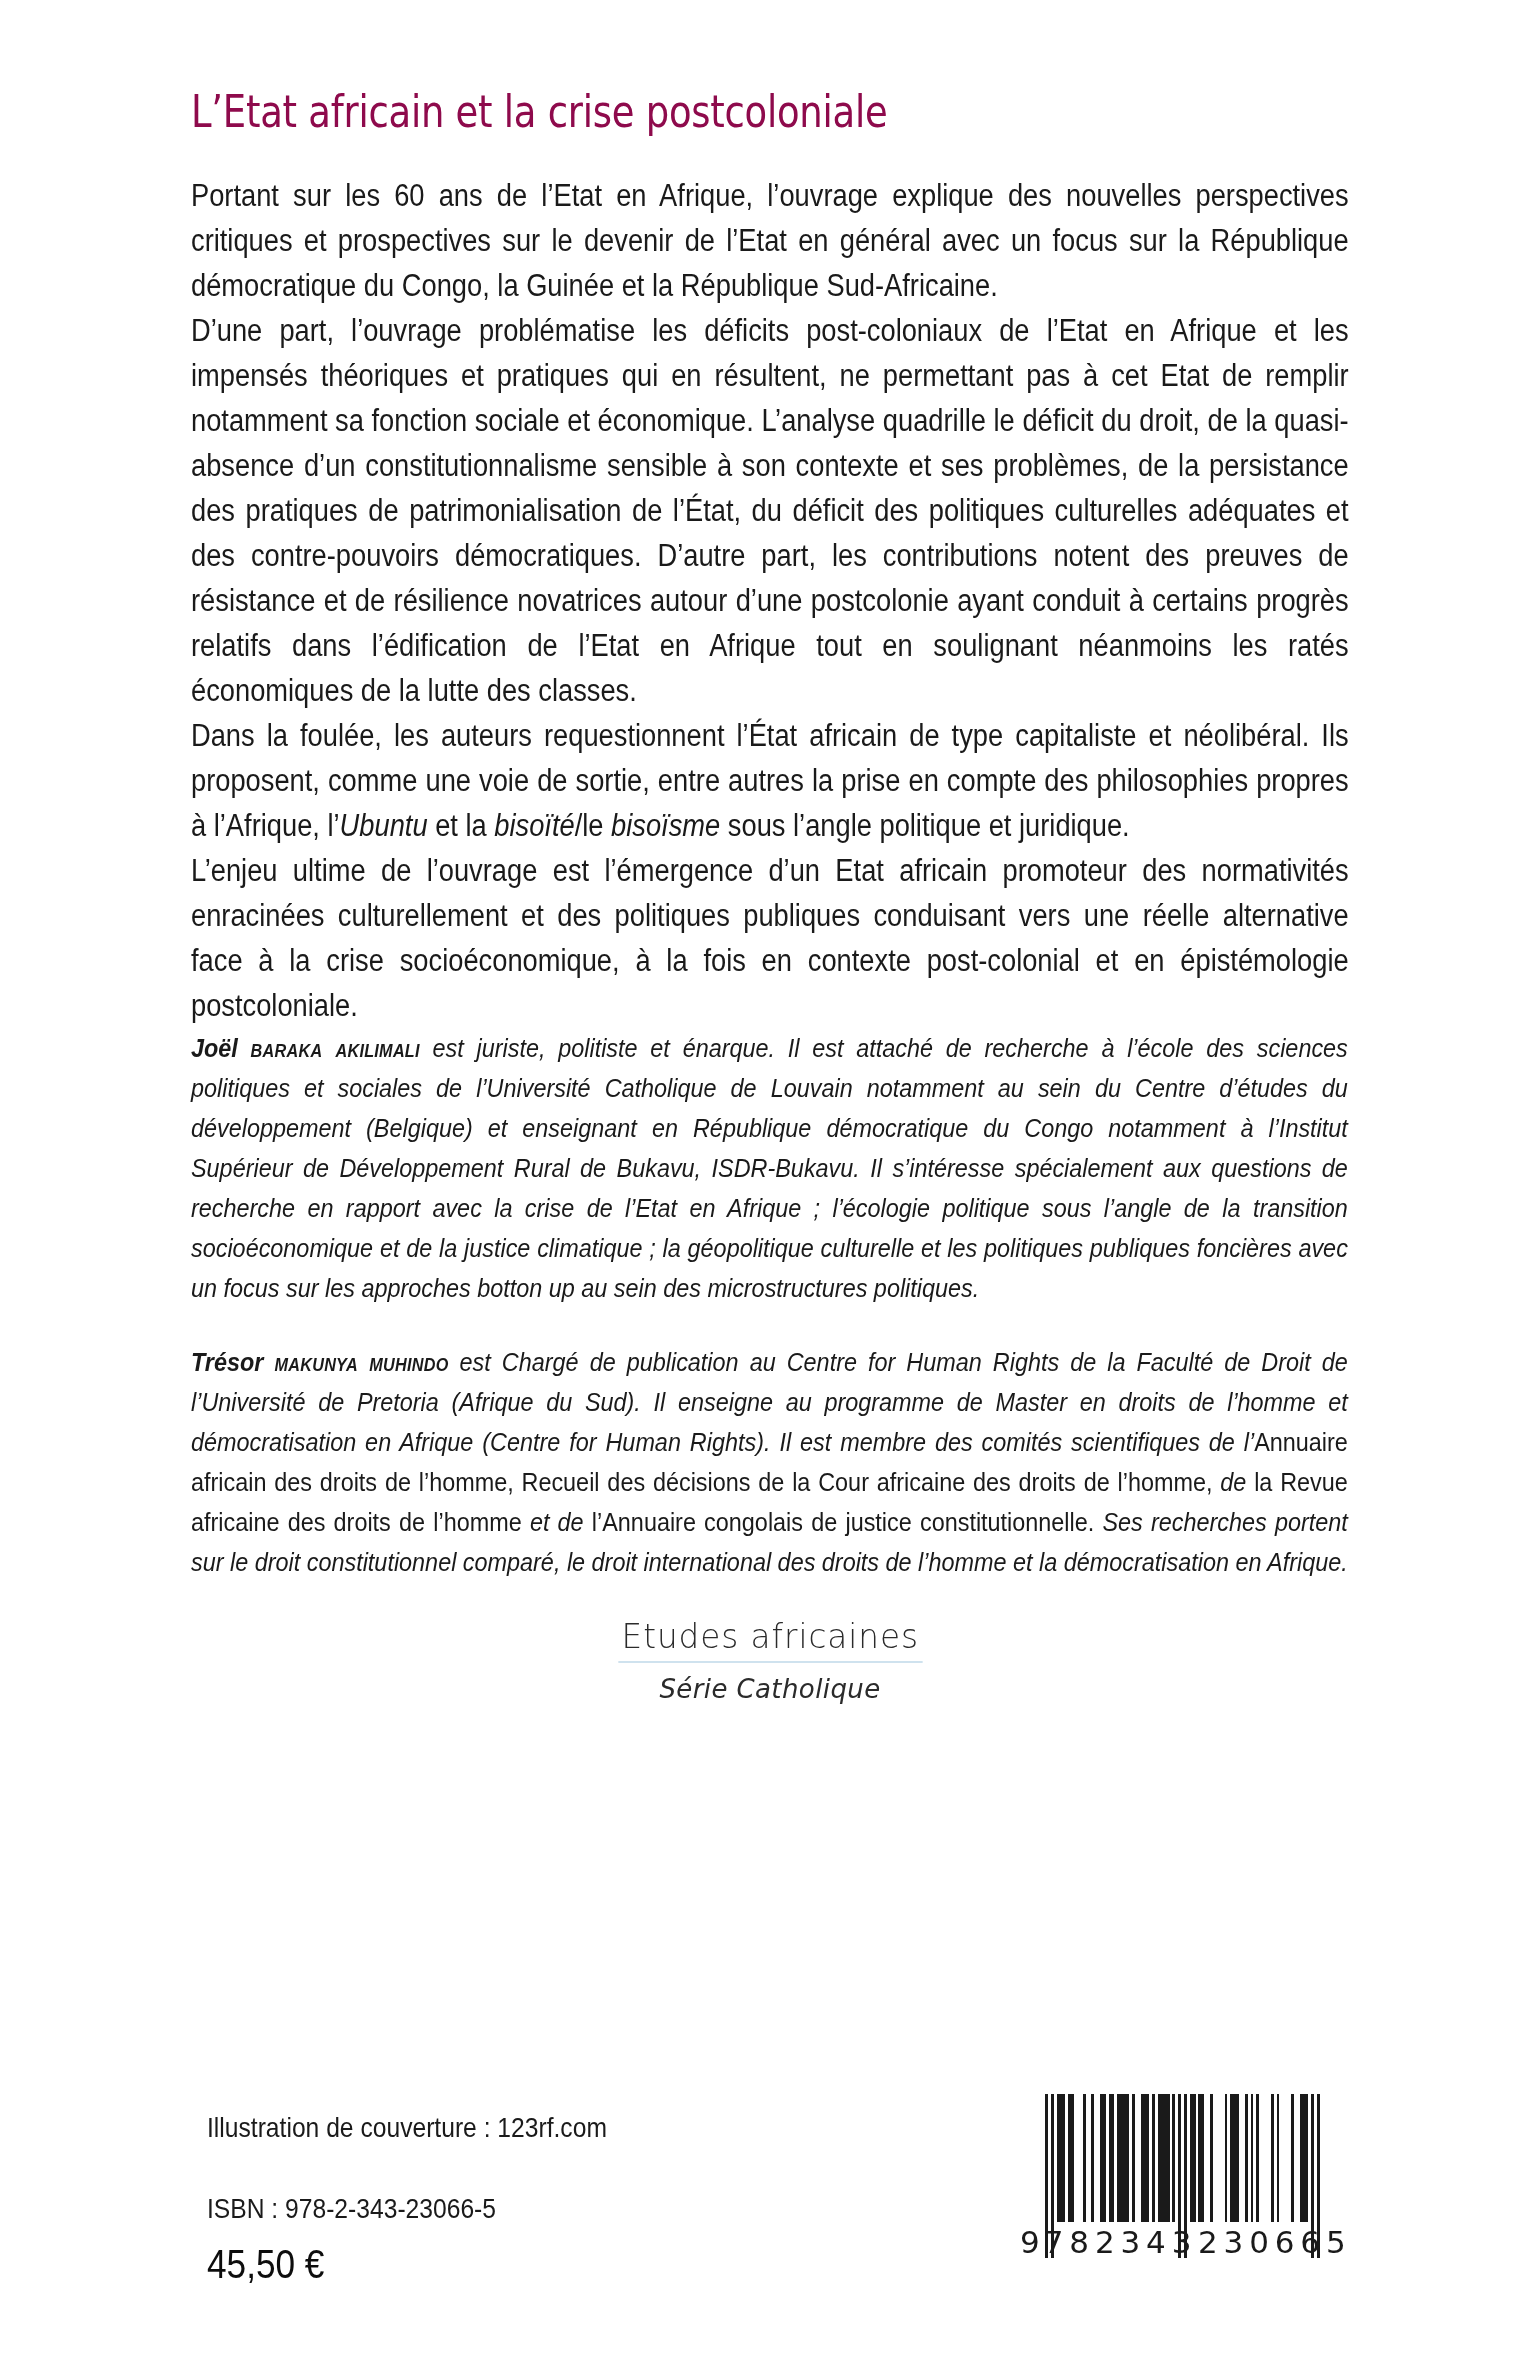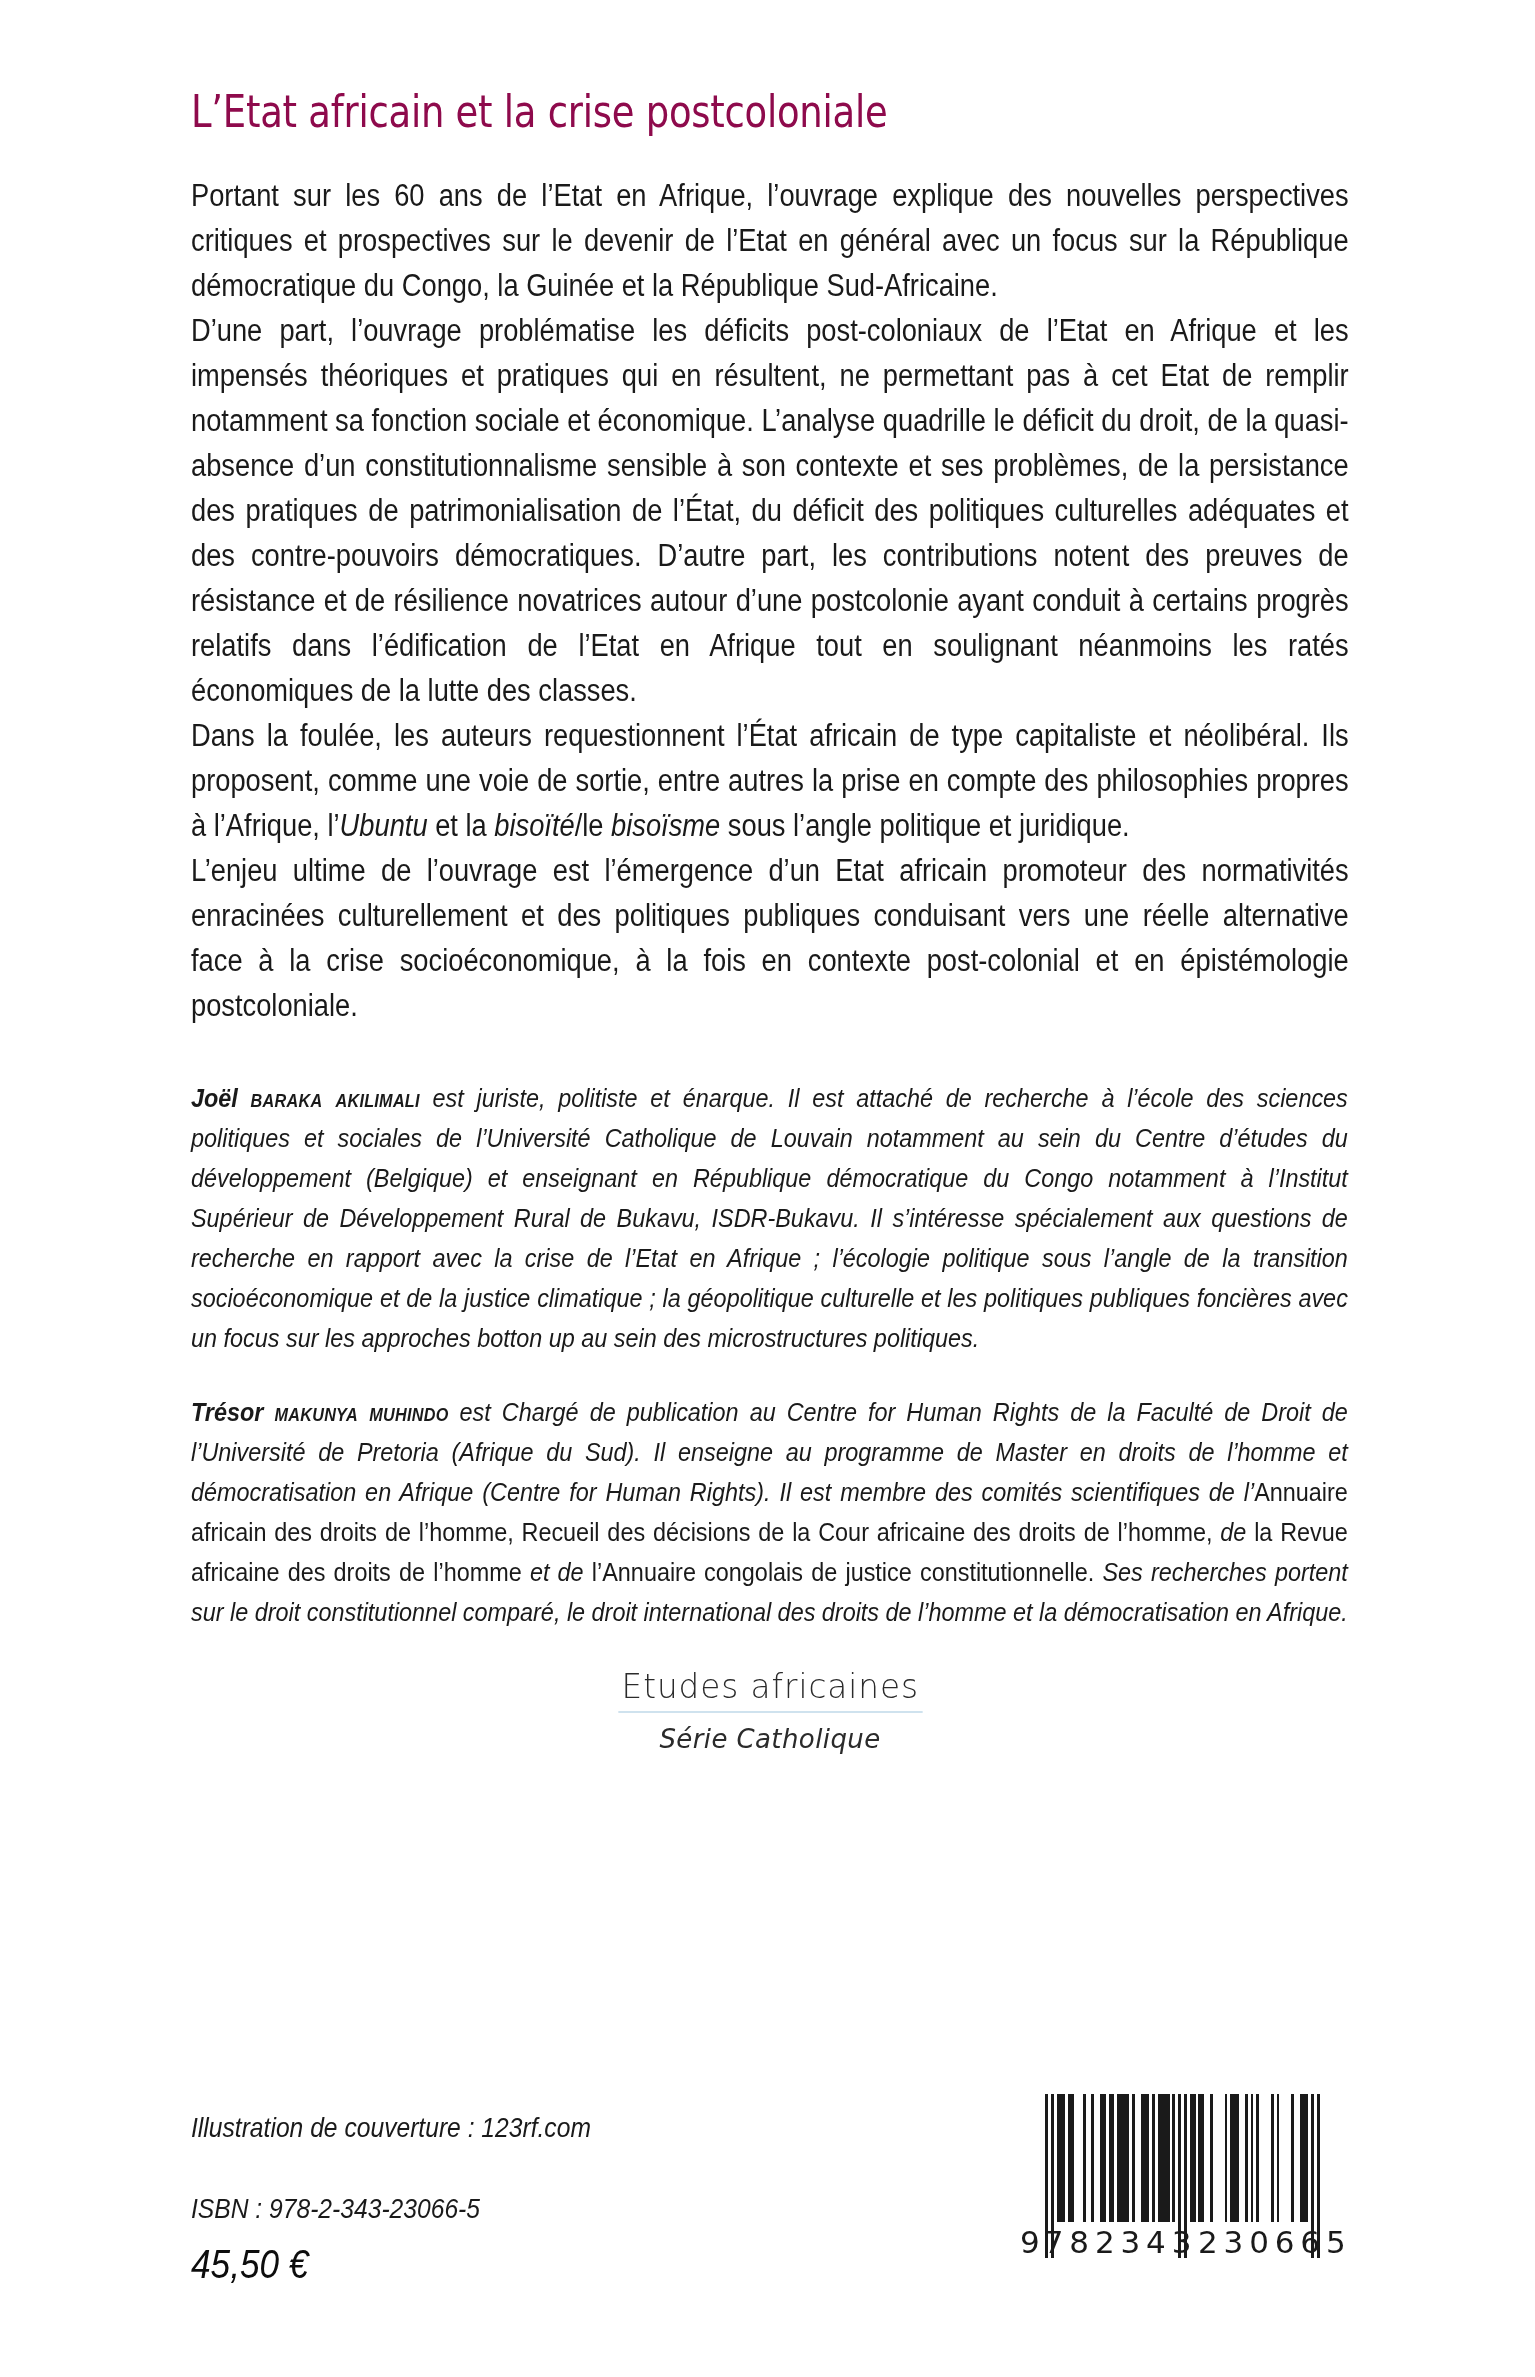--- a/index.html
+++ b/index.html
@@ -59,21 +59,20 @@
     text-justify: inter-word;
     color: #1a1a1a;
     transform: scaleX(0.88);
     transform-origin: left top;
     width: 113.6%;
   }
   .blurb p i { font-style: italic; }
 
   
   .bios {
-    margin-top: 50px;
   }
   .bio {
     margin: 0 0 34px 0;
     font-family: "Liberation Sans", sans-serif;
     font-style: italic;
     font-size: 26px;
     line-height: 40px;
     text-align: justify;
     color: #1a1a1a;
     transform: scaleX(0.90);
@@ -122,24 +121,23 @@
 
   
   .footer {
     position: absolute;
     left: 191px;
     top: 2112px;
     width: 1158px;
   }
   .footer-left {
     position: absolute;
-    left: 0;
+    left: 16px;
     top: 0;
     width: 755px;
-    font-style: italic;
   }
   .cover-credit {
     font-family: "Liberation Sans", sans-serif;
     font-size: 28px;
     color: #1a1a1a;
     transform: scaleX(0.88);
     transform-origin: left center;
     white-space: nowrap;
   }
   .isbn {

